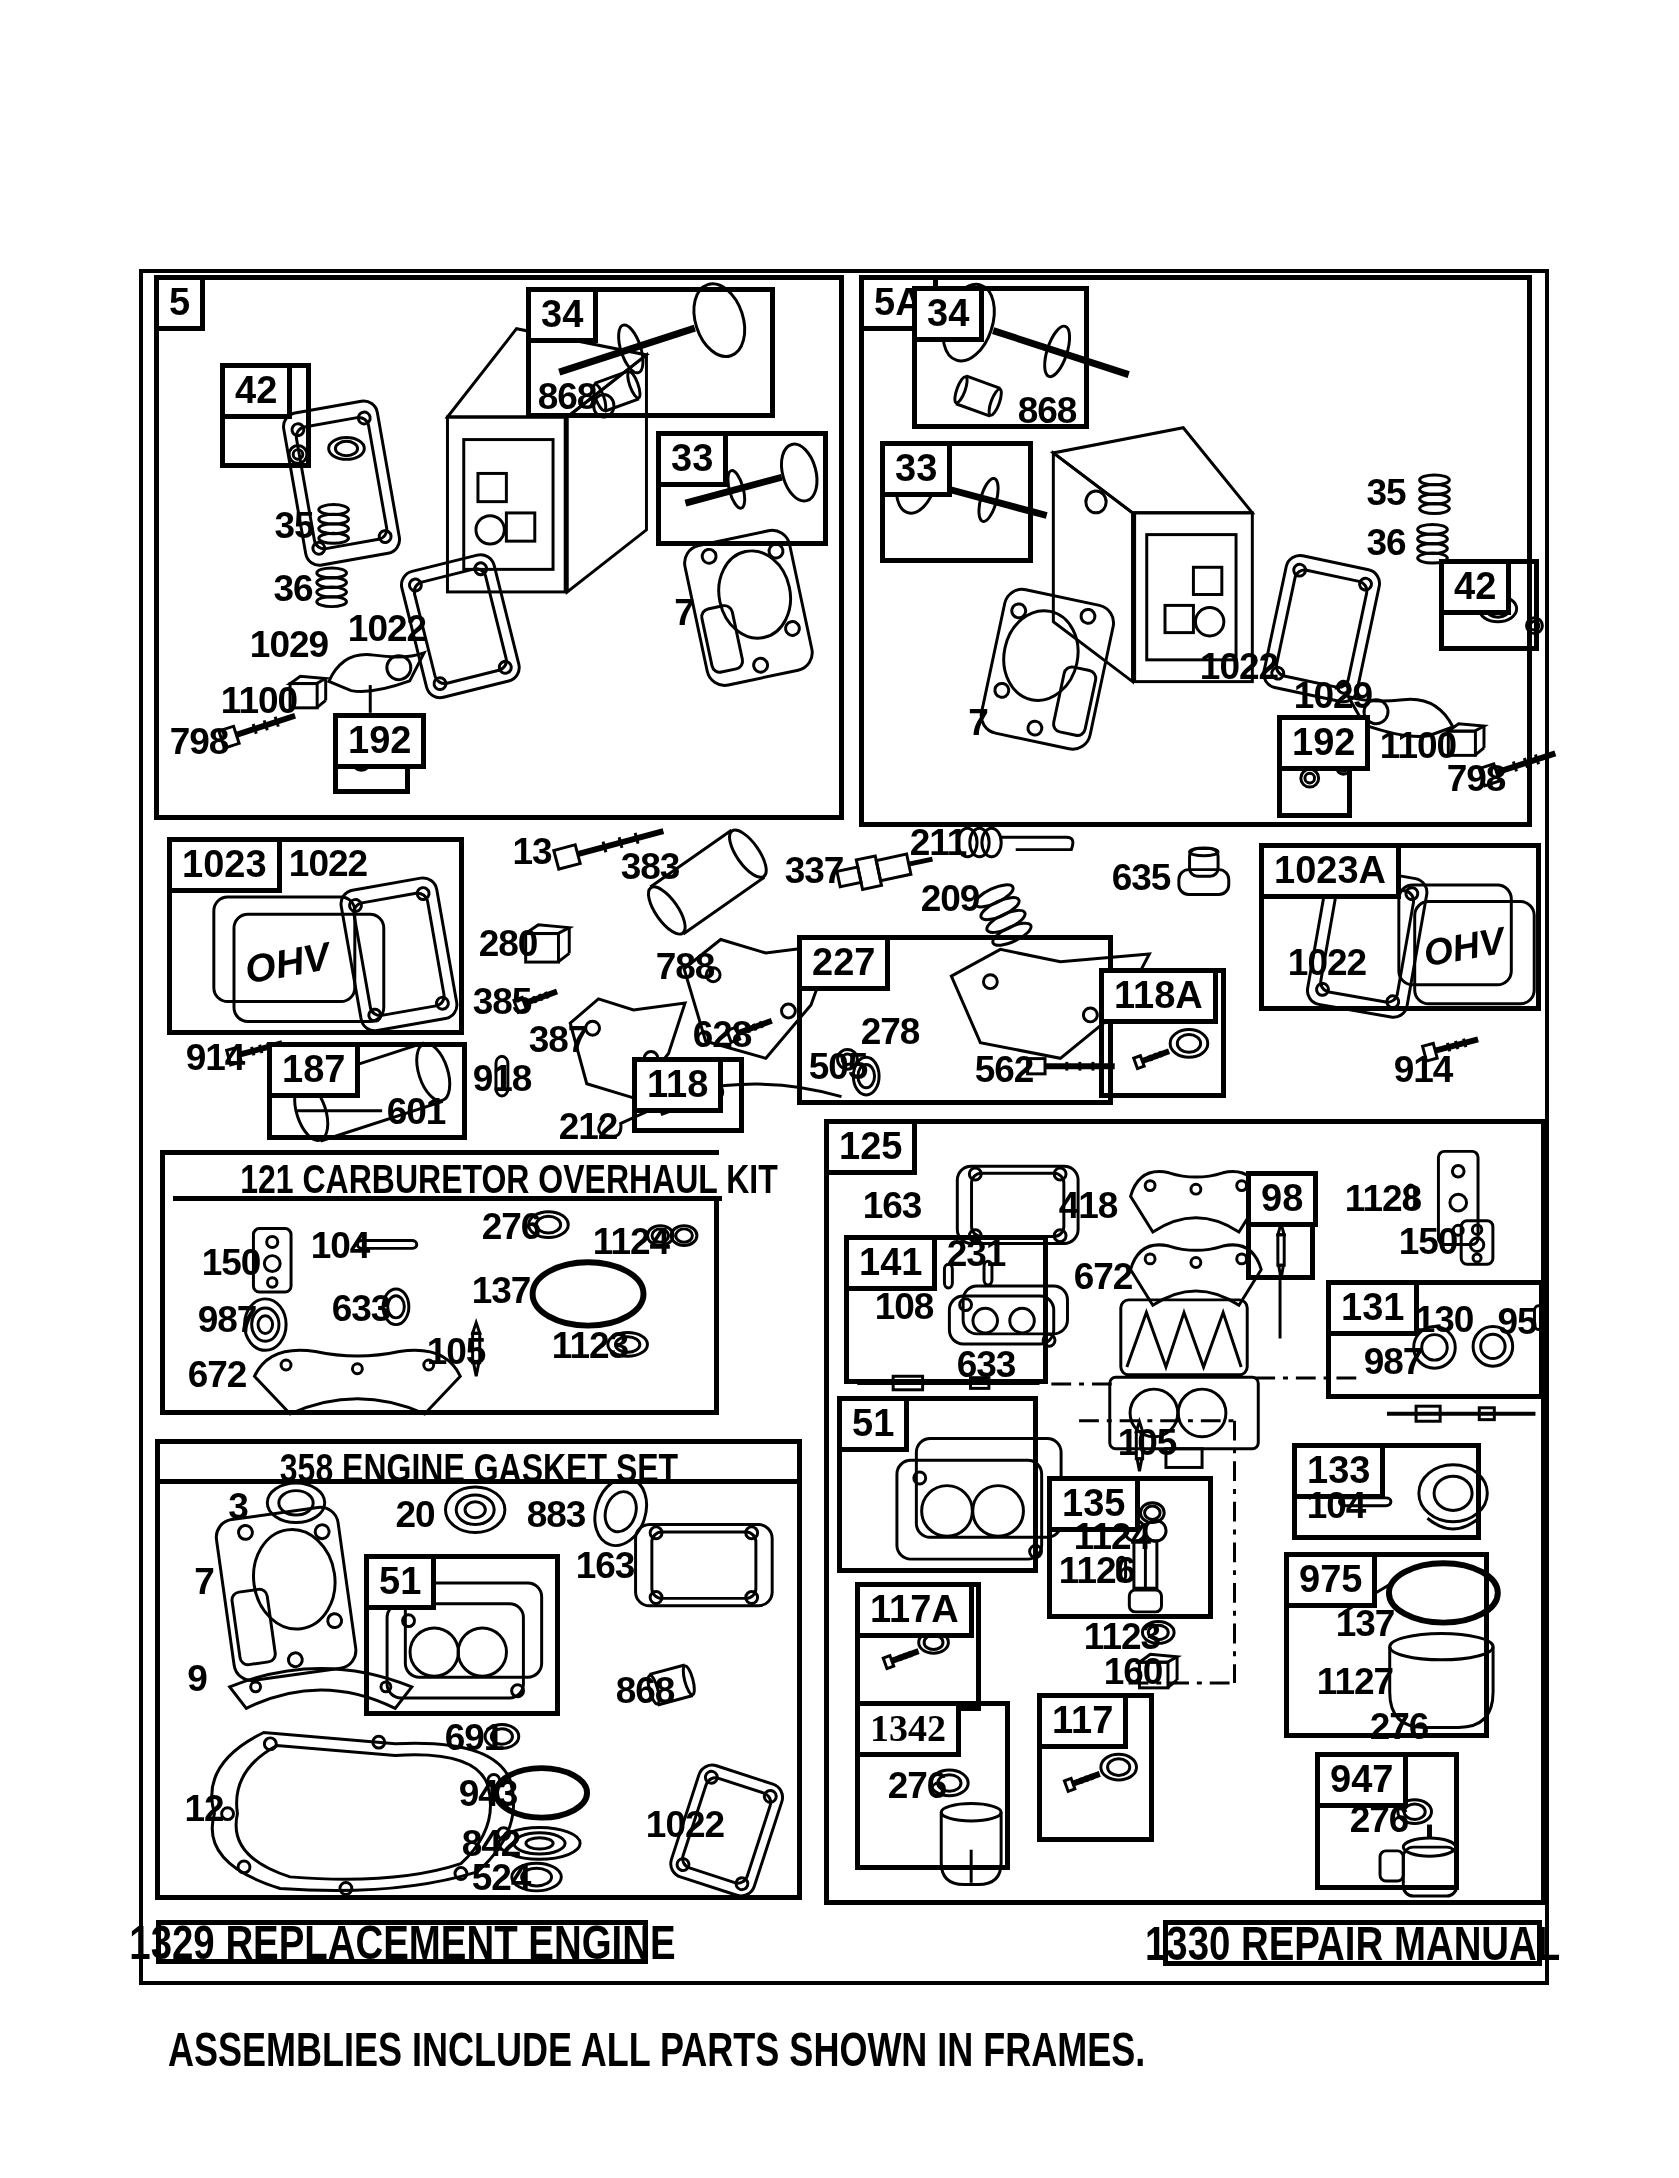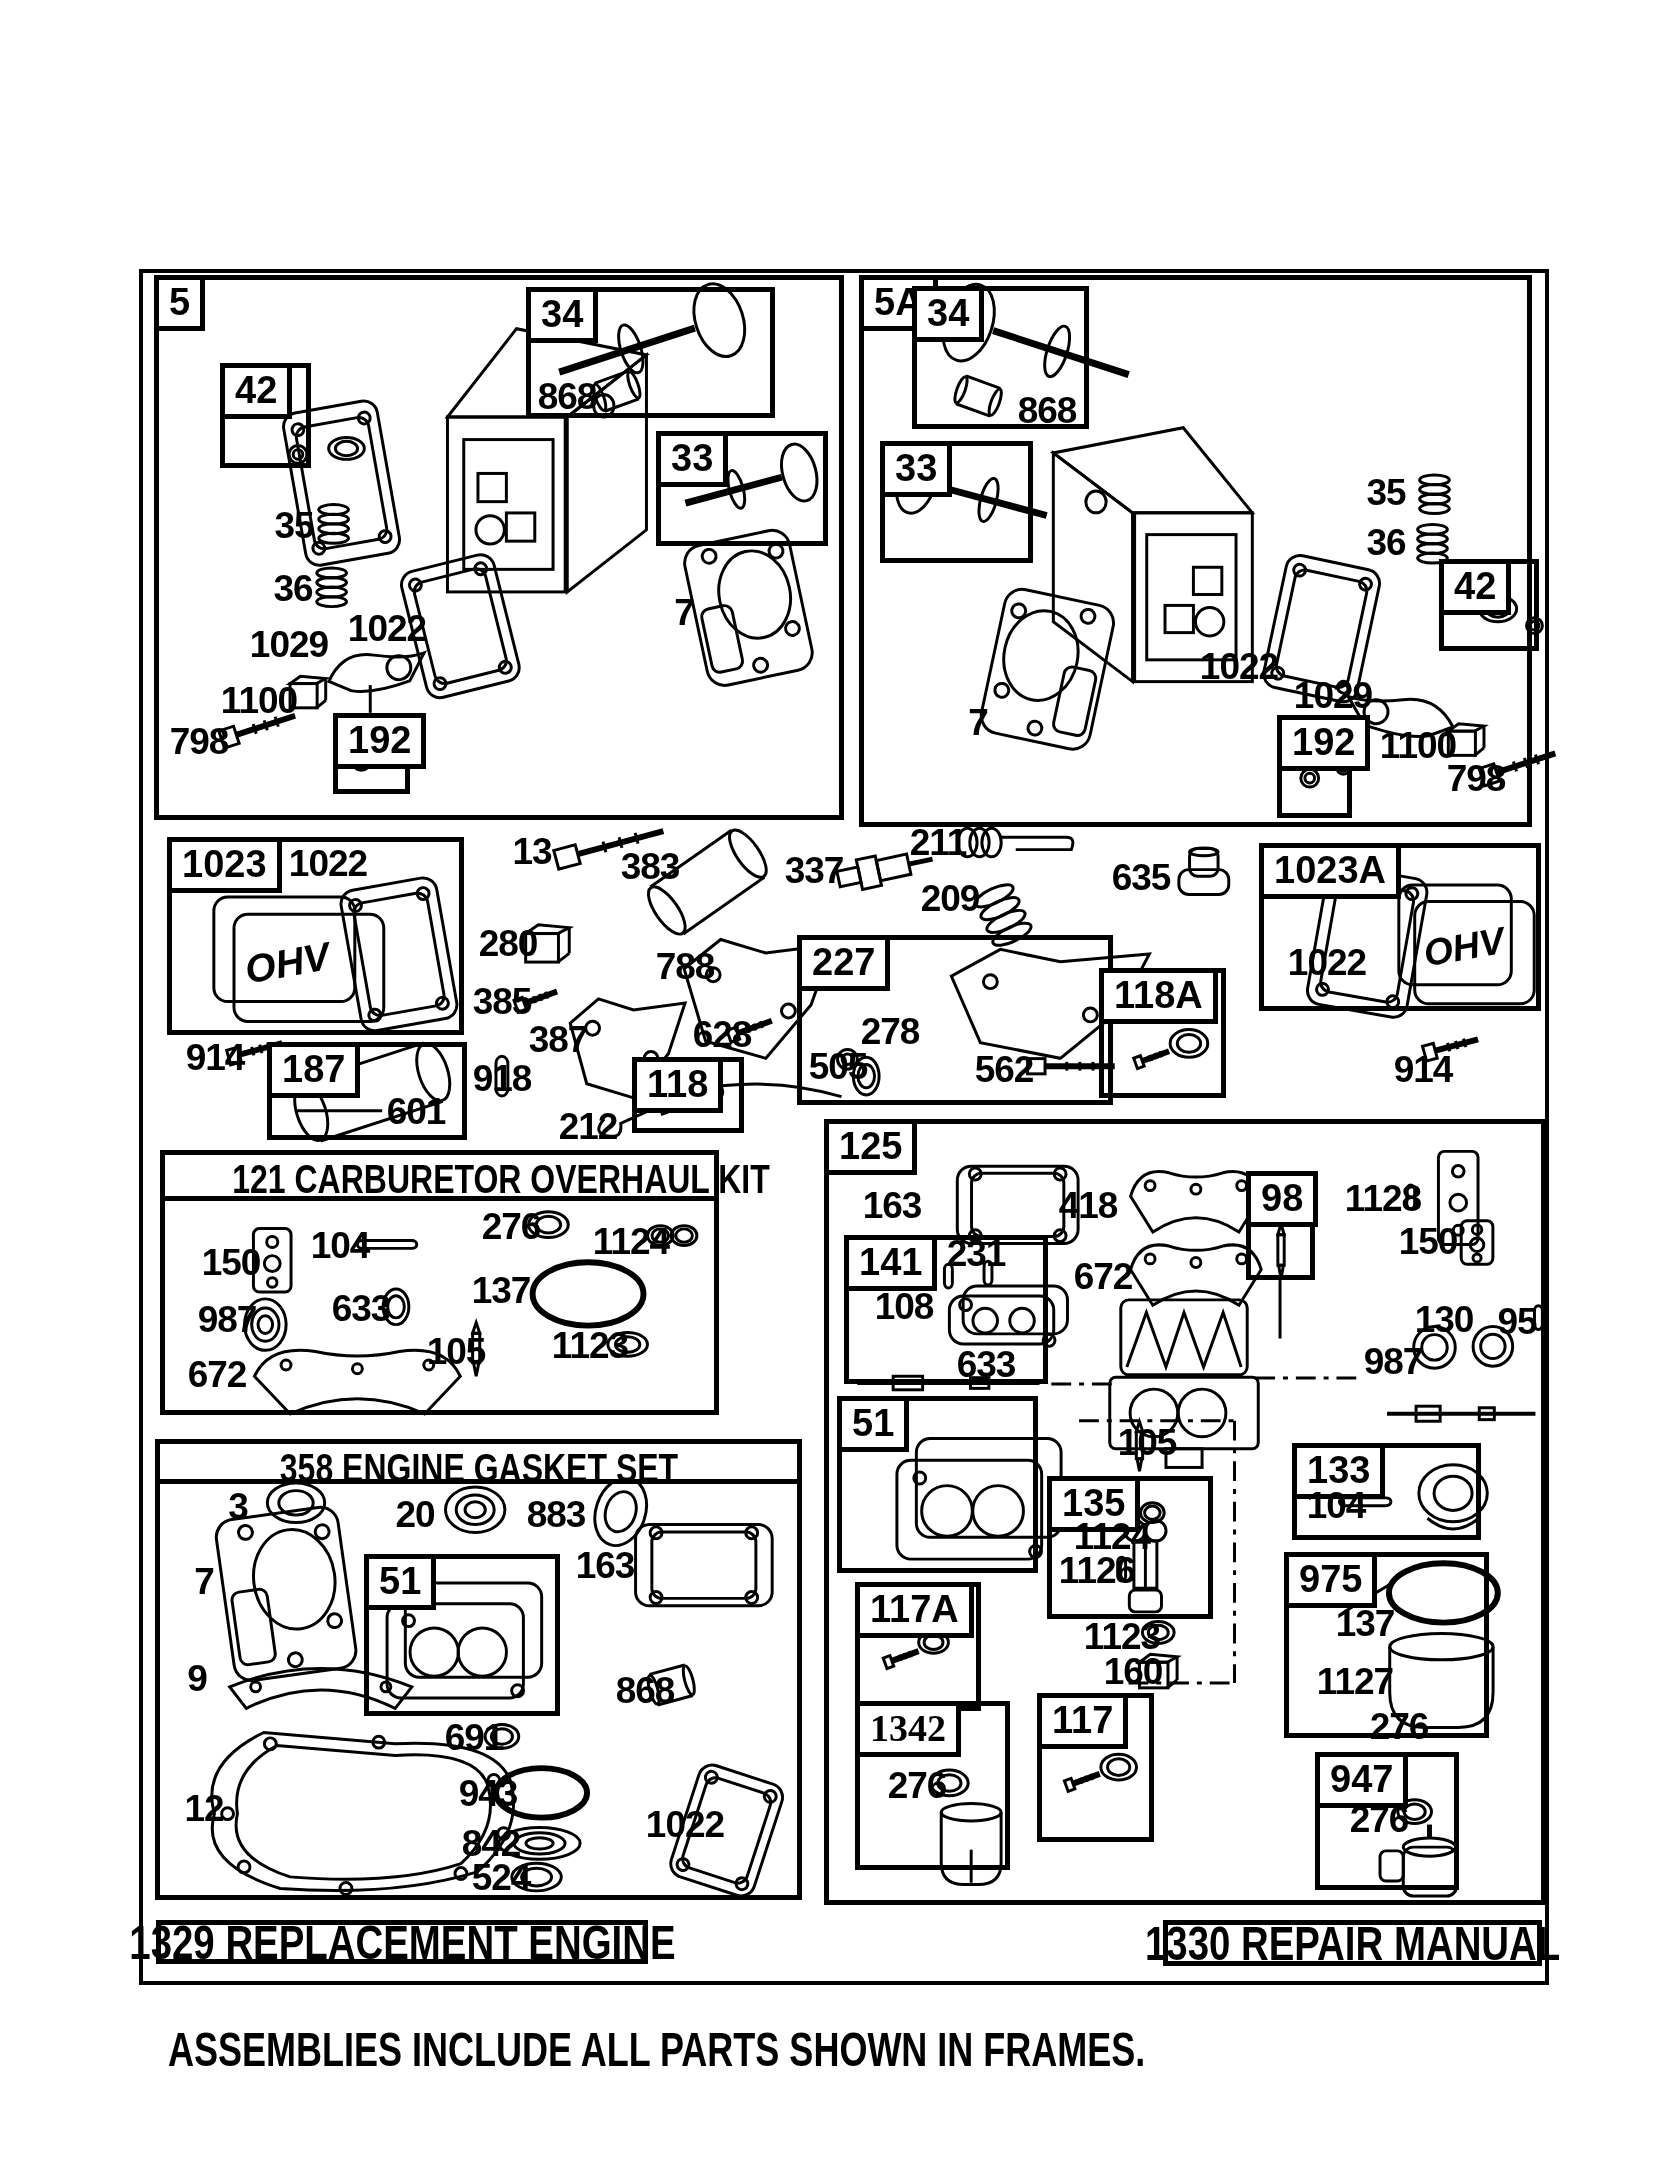--- a/index.html
+++ b/index.html
@@ -739,20 +739,23 @@
     </div>
     <div class="abox" style="left: 824px; top: 1119px; width: 722px; height: 786px;">
       <div class="tag">125</div>
     </div>
     <div class="abox" style="left: 1246px; top: 1171px; width: 69px; height: 109px;">
       <div class="tag">98</div>
     </div>
     <div class="abox" style="left: 844px; top: 1235px; width: 204px; height: 149px;">
       <div class="tag">141</div>
     </div>
+    <div class="abox" style="left: 1326px; top: 1280px; width: 218px; height: 119px;">
+      <div class="tag">131</div>
+    </div>
     <div class="abox" style="left: 837px; top: 1396px; width: 201px; height: 177px;">
       <div class="tag">51</div>
     </div>
     <div class="abox" style="left: 1047px; top: 1476px; width: 166px; height: 143px;">
       <div class="tag">135</div>
     </div>
     <div class="abox" style="left: 1292px; top: 1443px; width: 189px; height: 97px;">
       <div class="tag">133</div>
     </div>
     <div class="abox" style="left: 1284px; top: 1552px; width: 205px; height: 186px;">
@@ -767,21 +770,21 @@
     <div class="abox" style="left: 1037px; top: 1693px; width: 117px; height: 149px;">
       <div class="tag">117</div>
     </div>
     <div class="abox" style="left: 1315px; top: 1752px; width: 144px; height: 138px;">
       <div class="tag">947</div>
     </div>
     <div class="abox" style="left: 364px; top: 1554px; width: 196px; height: 162px;">
       <div class="tag">51</div>
     </div>
     <div class="abox" style="left: 160px; top: 1150px; width: 559px; height: 265px;">
-      <div class="sbar" style="height: 46px;"><span>121 CARBURETOR OVERHAUL KIT</span></div>
+      <div class="sbar" style="height: 46px; margin-left: 8px;"><span>121 CARBURETOR OVERHAUL KIT</span></div>
     </div>
     <div class="abox" style="left: 155px; top: 1439px; width: 647px; height: 461px;">
       <div class="sbar" style="height: 40px;"><span>358 ENGINE GASKET SET</span></div>
     </div>
     <div class="banner" style="left: 156px; top: 1920px; width: 492px; height: 44px;">
       <span>1329 REPLACEMENT ENGINE</span>
     </div>
     <div class="banner" style="left: 1163px; top: 1920px; width: 379px; height: 46px;">
       <span>1330 REPAIR MANUAL</span>
     </div>

